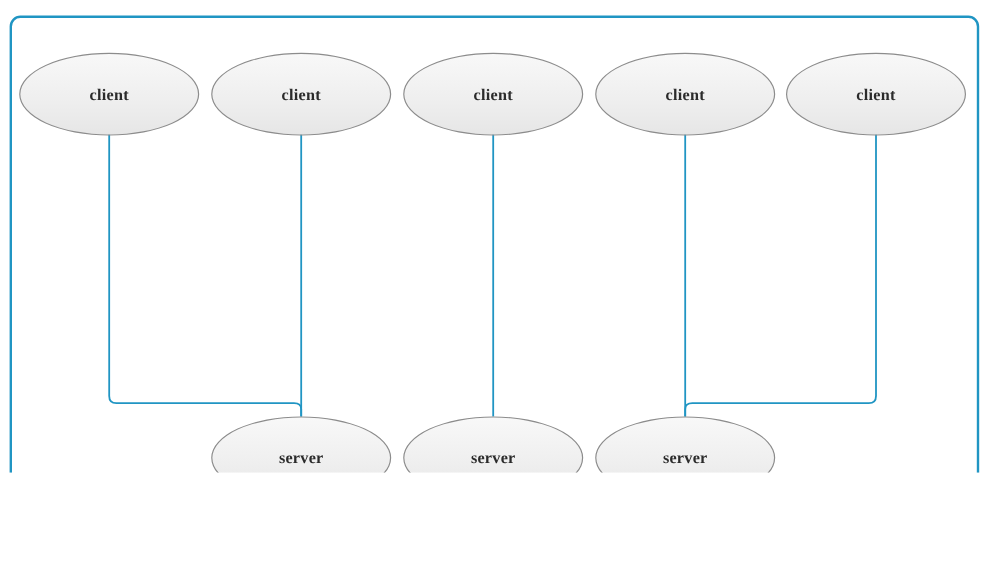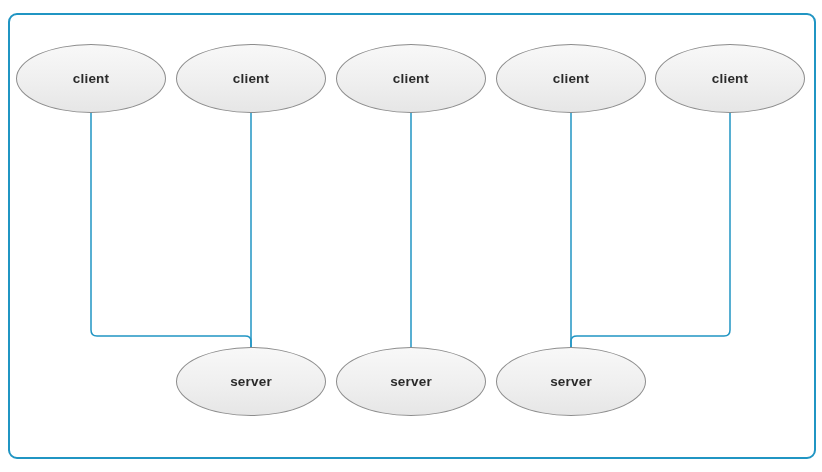--- a/index.html
+++ b/index.html
@@ -4,23 +4,24 @@
 <style>
   html, body {
     margin: 0;
     padding: 0;
     background: #ffffff;
     font-family: "Liberation Sans", sans-serif;
   }
   .canvas {
     position: relative;
     width: 822px;
-    height: 472px;
+    height: 394px;
     background: #ffffff;
     overflow: hidden;
+    font-family: Liberation Serif, serif;
   }
   .frame {
     position: absolute;
     left: 8px;
     top: 13px;
     width: 808px;
     height: 446px;
     box-sizing: border-box;
     border: 2px solid #2095c3;
     border-radius: 9px;

